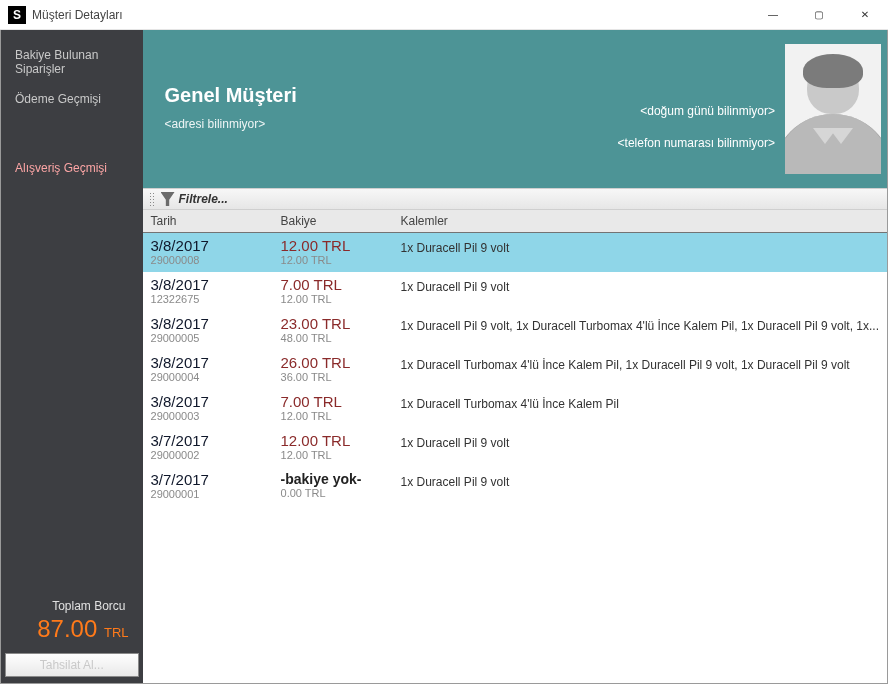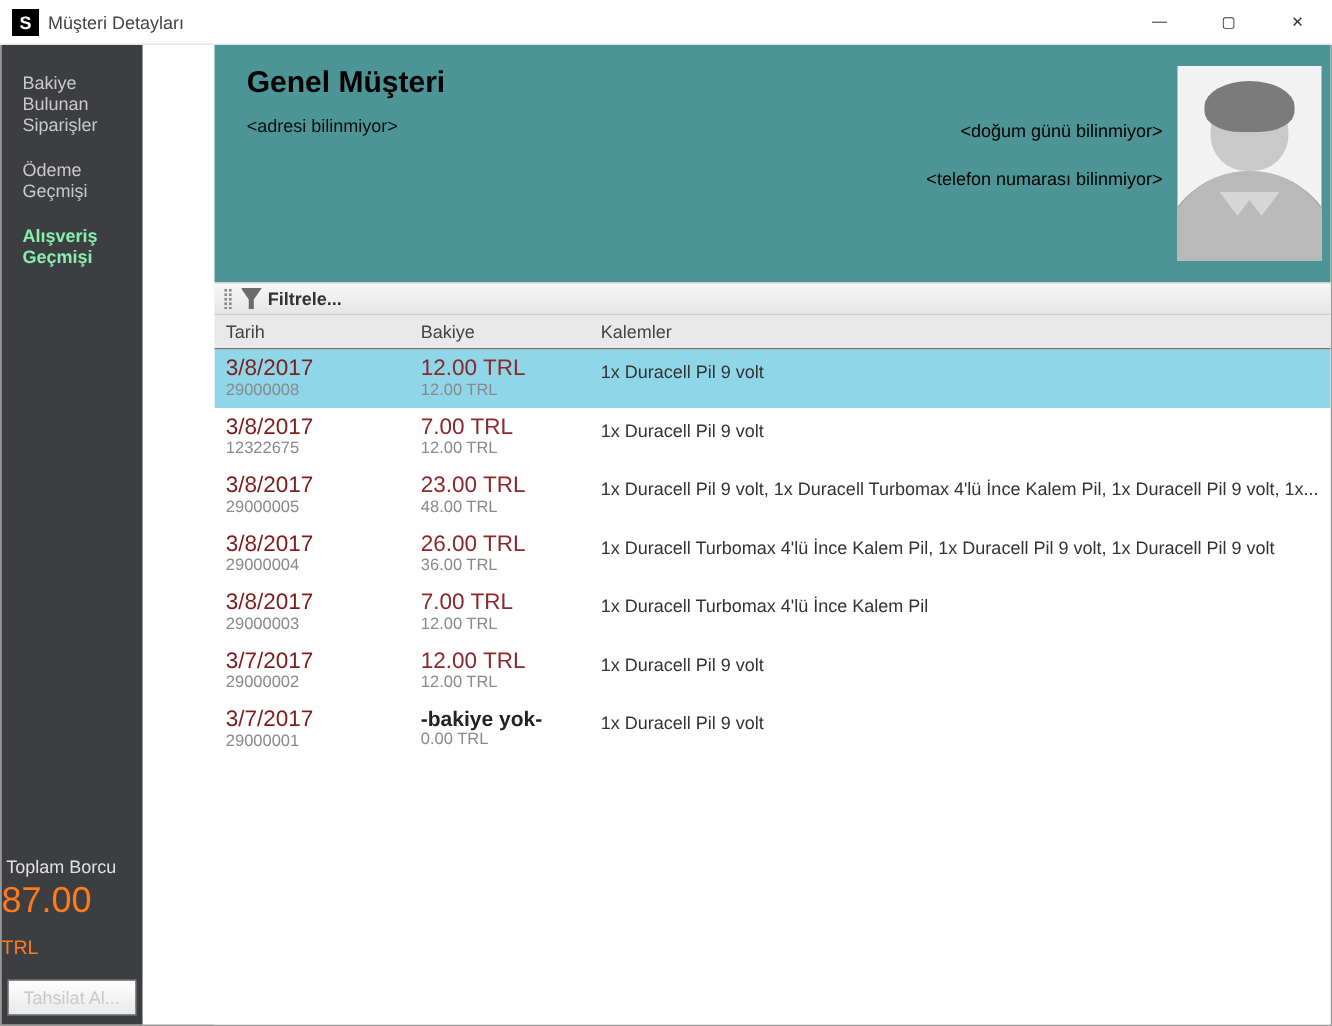--- a/index.html
+++ b/index.html
@@ -27,71 +27,70 @@
     display: flex; align-items: center; justify-content: center;
     font-size: 10px; color: #333;
   }
 
   
   .body {
     display: flex;
     height: calc(100% - 30px);
     border: 1px solid #9a9a9a;
     border-top: none;
-    gap: 48px;
   }
 
   
   .sidebar {
     width: 187px;
     background: #3d3e42;
     color: #c9c9c9;
     display: flex;
     flex-direction: column;
   }
   .side-item {
     padding: 8px 14px;
     font-size: 12px;
     cursor: default;
   }
   .side-item.first { padding-top: 18px; }
-  .side-item.active { color: #86efac; font-weight: 700; }
+  .side-item.active { color: #fca5a5; font-weight: 400; margin-top: 39px; }
   .sidebar .grow { flex: 1; }
   .total-label {
     align-self: flex-end;
     padding-right: 17px;
     font-size: 12px;
     color: #e0e0e0;
     margin-bottom: 2px;
   }
   .total-value {
     align-self: flex-end;
-    padding-right: 4px;
+    padding-right: 14px;
     color: #ff7a1a;
     font-size: 24px;
     margin-bottom: 10px;
   }
   .total-value .cur { font-size: 13px; }
   .tahsilat-btn {
     margin: 0 4px 6px 4px;
     height: 24px;
     background: linear-gradient(#fefefe,#e9e9e9);
     border: 1px solid #8a8a8a;
     font-size: 12px;
     display: flex; align-items: center; justify-content: center;
   }
 
   
   .content { flex: 1; display: flex; flex-direction: column; background: #fff; }
 
   .header-card {
     background: #4d9496;
-    color: #000000;
-    display: flex;
-    align-items: flex-start;
+    color: #ffffff;
+    display: flex;
+    align-items: center;
     padding: 14px 6px 14px 22px;
     position: relative;
   }
   .header-left { flex: 1; }
   .cust-name { font-size: 20px; font-weight: 600; margin-bottom: 8px; }
   .cust-line { font-size: 12px; opacity: 0.9; line-height: 1.6; }
   .header-right {
     min-width: 180px;
     display: flex; flex-direction: column; align-items: flex-end;
     gap: 18px;
@@ -162,21 +161,21 @@
     width: 14px; height: 14px;
     margin-right: 4px;
     position: relative;
   }
   .filter-bar .funnel::before {
     content: "";
     position: absolute; inset: 0;
     background: #6b6b6b;
     clip-path: polygon(0 0, 100% 0, 62% 55%, 62% 100%, 38% 100%, 38% 55%);
   }
-  .filter-bar b { font-weight: 600; }
+  .filter-bar b { font-weight: 600; font-style: italic; }
 
   
   .table-head {
     display: flex;
     background: #e9e9e9;
     border-bottom: 1px solid #737373;
     font-size: 12px;
     color: #444;
   }
   .table-head > div { padding: 4px 8px; }
@@ -188,21 +187,21 @@
   .row {
     display: flex;
     align-items: flex-start;
     padding: 4px 8px 6px 8px;
   }
   .row.selected { background: #8fd6e8; }
   .row .c-date  { width: 130px; }
   .row .c-bal   { width: 120px; }
   .row .c-items { flex: 1; font-size: 12px; color: #333; padding-top: 4px; white-space: nowrap; overflow: hidden; text-overflow: ellipsis; }
 
-  .c-date .d1 { font-size: 15px; color: #7f1d1d; }
+  .c-date .d1 { font-size: 15px; color: #0f172a; }
   .c-date .d2 { font-size: 11px; color: #8a8a8a; }
 
   .c-bal .b1 { font-size: 15px; color: #8a2a2a; }
   .c-bal .b1.none { color: #222; font-weight: 700; font-size: 14px; }
   .c-bal .b2 { font-size: 11px; color: #8a8a8a; }
 
 </style>
 </head>
 <body>
 

